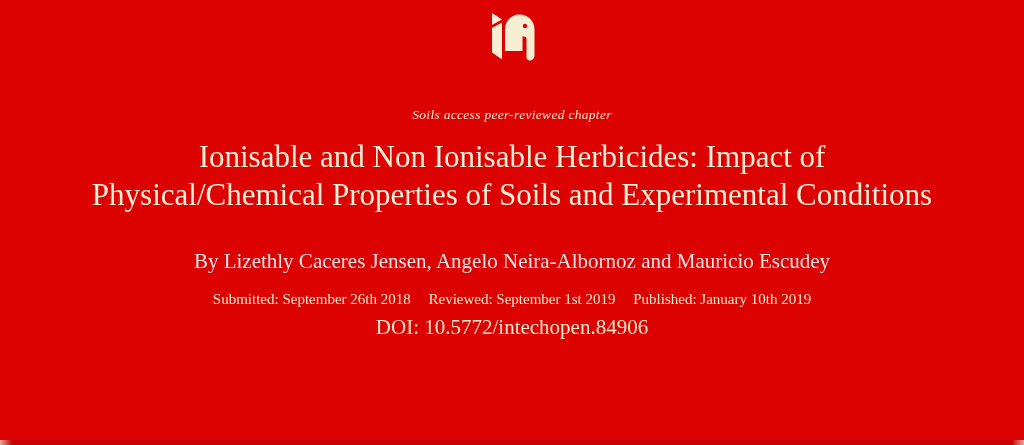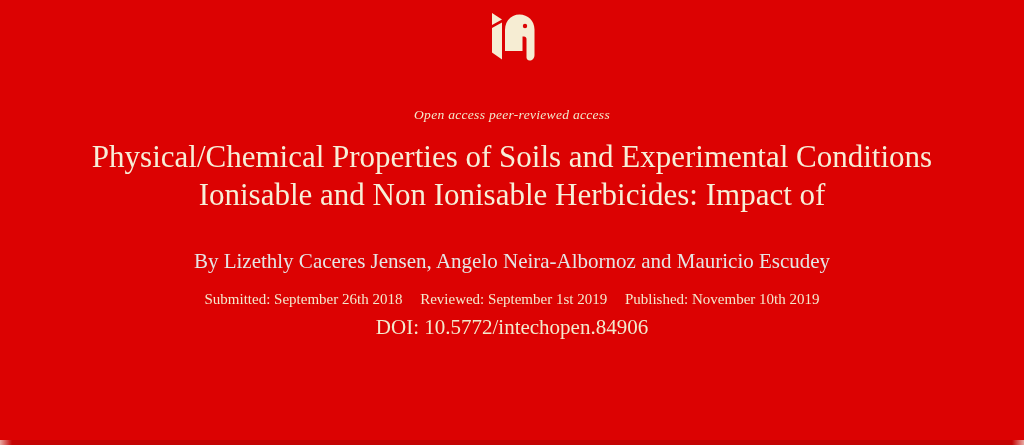--- a/index.html
+++ b/index.html
@@ -85,32 +85,32 @@
                  C43.6 49.5 42.5 48 42.5 46.5
                  L42.5 28
                  C42.5 26.5 41.5 25.5 40 25.5
                  L38.5 25.5
                  L38.5 40 Z"></path>
       </g>
       <circle cx="41" cy="15" r="2.2" fill="#dc0202"></circle>
     </svg>
   </div>
 
-  <div class="badge">Open access peer-reviewed access</div>
+  <div class="badge">Soils access peer-reviewed chapter</div>
 
   <h1 class="title">
+    <span class="line">Ionisable and Non Ionisable Herbicides: Impact of</span>
     <span class="line">Physical/Chemical Properties of Soils and Experimental Conditions</span>
-    <span class="line">Ionisable and Non Ionisable Herbicides: Impact of</span>
   </h1>
 
   <div class="byline">By Lizethly Caceres Jensen, Angelo Neira-Albornoz and Mauricio Escudey</div>
 
   <div class="meta">
     <span class="seg">Submitted: September 26th 2018</span>
     <span class="seg">Reviewed: September 1st 2019</span>
-    <span class="seg">Published: November 10th 2019</span>
+    <span class="seg">Published: January 10th 2019</span>
   </div>
 
   <div class="doi">DOI: 10.5772/intechopen.84906</div>
 
   <div class="bottom-strip"></div>
 
 </div>
 
 </body></html>

